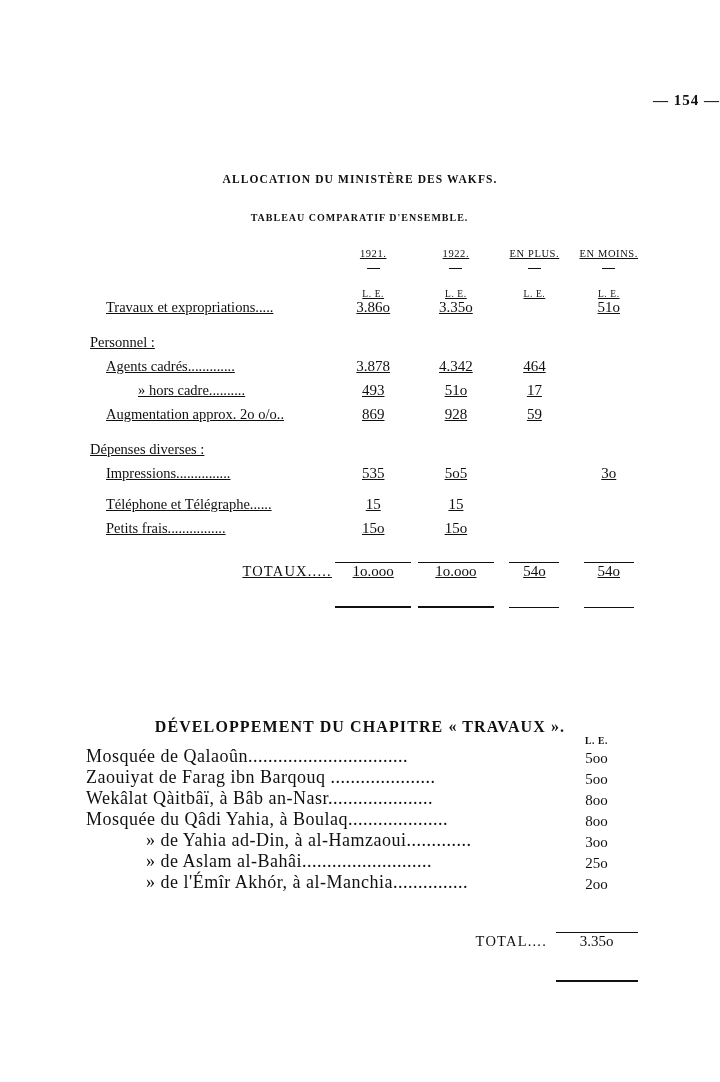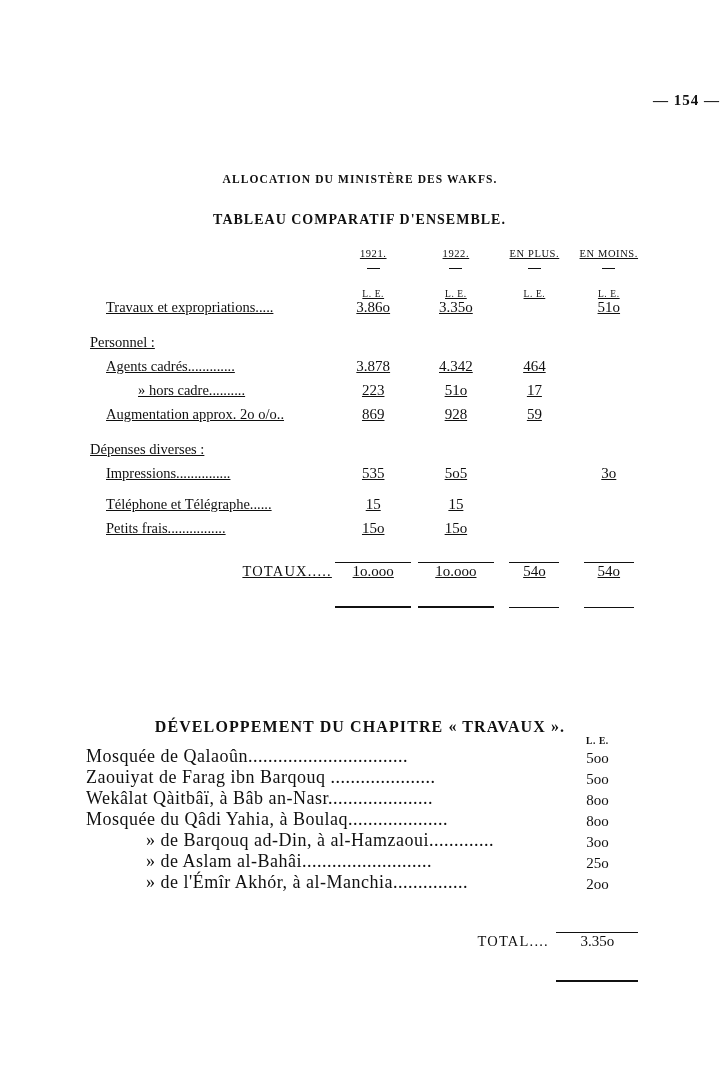--- a/index.html
+++ b/index.html
@@ -43,21 +43,21 @@
     font-weight: bold;
     letter-spacing: 1.1px;
     font-family: "Liberation Serif", serif;
   }
   .sec1-sub {
     position: absolute;
     top: 212px;
     left: 0;
     width: 719px;
     text-align: center;
-    font-size: 14px;
+    font-size: 10px;
     font-weight: bold;
     letter-spacing: 1px;
     font-family: "Liberation Serif", serif;
   }
 
   .table1 {
     position: absolute;
     top: 243px;
     left: 86px;
     width: 560px;
@@ -276,21 +276,21 @@
       <td class="row-val">4.342</td>
       <td class="row-val">464</td>
       <td class="row-val"></td>
     </tr>
     <tr class="rowgap">
           <td colspan="5"></td>
         </tr>
 
     <tr>
       <td class="row-label indent2">»     hors cadre..........</td>
-      <td class="row-val">223</td>
+      <td class="row-val">493</td>
       <td class="row-val">51o</td>
       <td class="row-val">17</td>
       <td class="row-val"></td>
     </tr>
     <tr class="rowgap">
           <td colspan="5"></td>
         </tr>
 
     <tr>
       <td class="row-label indent1">Augmentation approx. 2o o/o..</td>
@@ -408,21 +408,21 @@
     </tr>
     <tr>
       <td class="t2-label dots">Wekâlat Qàitbâï, à Bâb an-Nasr.....................</td>
       <td class="t2-val">8oo</td>
     </tr>
     <tr>
       <td class="t2-label dots">Mosquée du Qâdi Yahia, à Boulaq....................</td>
       <td class="t2-val">8oo</td>
     </tr>
     <tr>
-      <td class="t2-label ind dots">»     de Barqouq ad-Din, à al-Hamzaoui.............</td>
+      <td class="t2-label ind dots">»     de Yahia ad-Din, à al-Hamzaoui.............</td>
       <td class="t2-val">3oo</td>
     </tr>
     <tr>
       <td class="t2-label ind dots">»     de Aslam al-Bahâi..........................</td>
       <td class="t2-val">25o</td>
     </tr>
     <tr>
       <td class="t2-label ind dots">»     de l'Émîr Akhór, à al-Manchia...............</td>
       <td class="t2-val">2oo</td>
     </tr>

